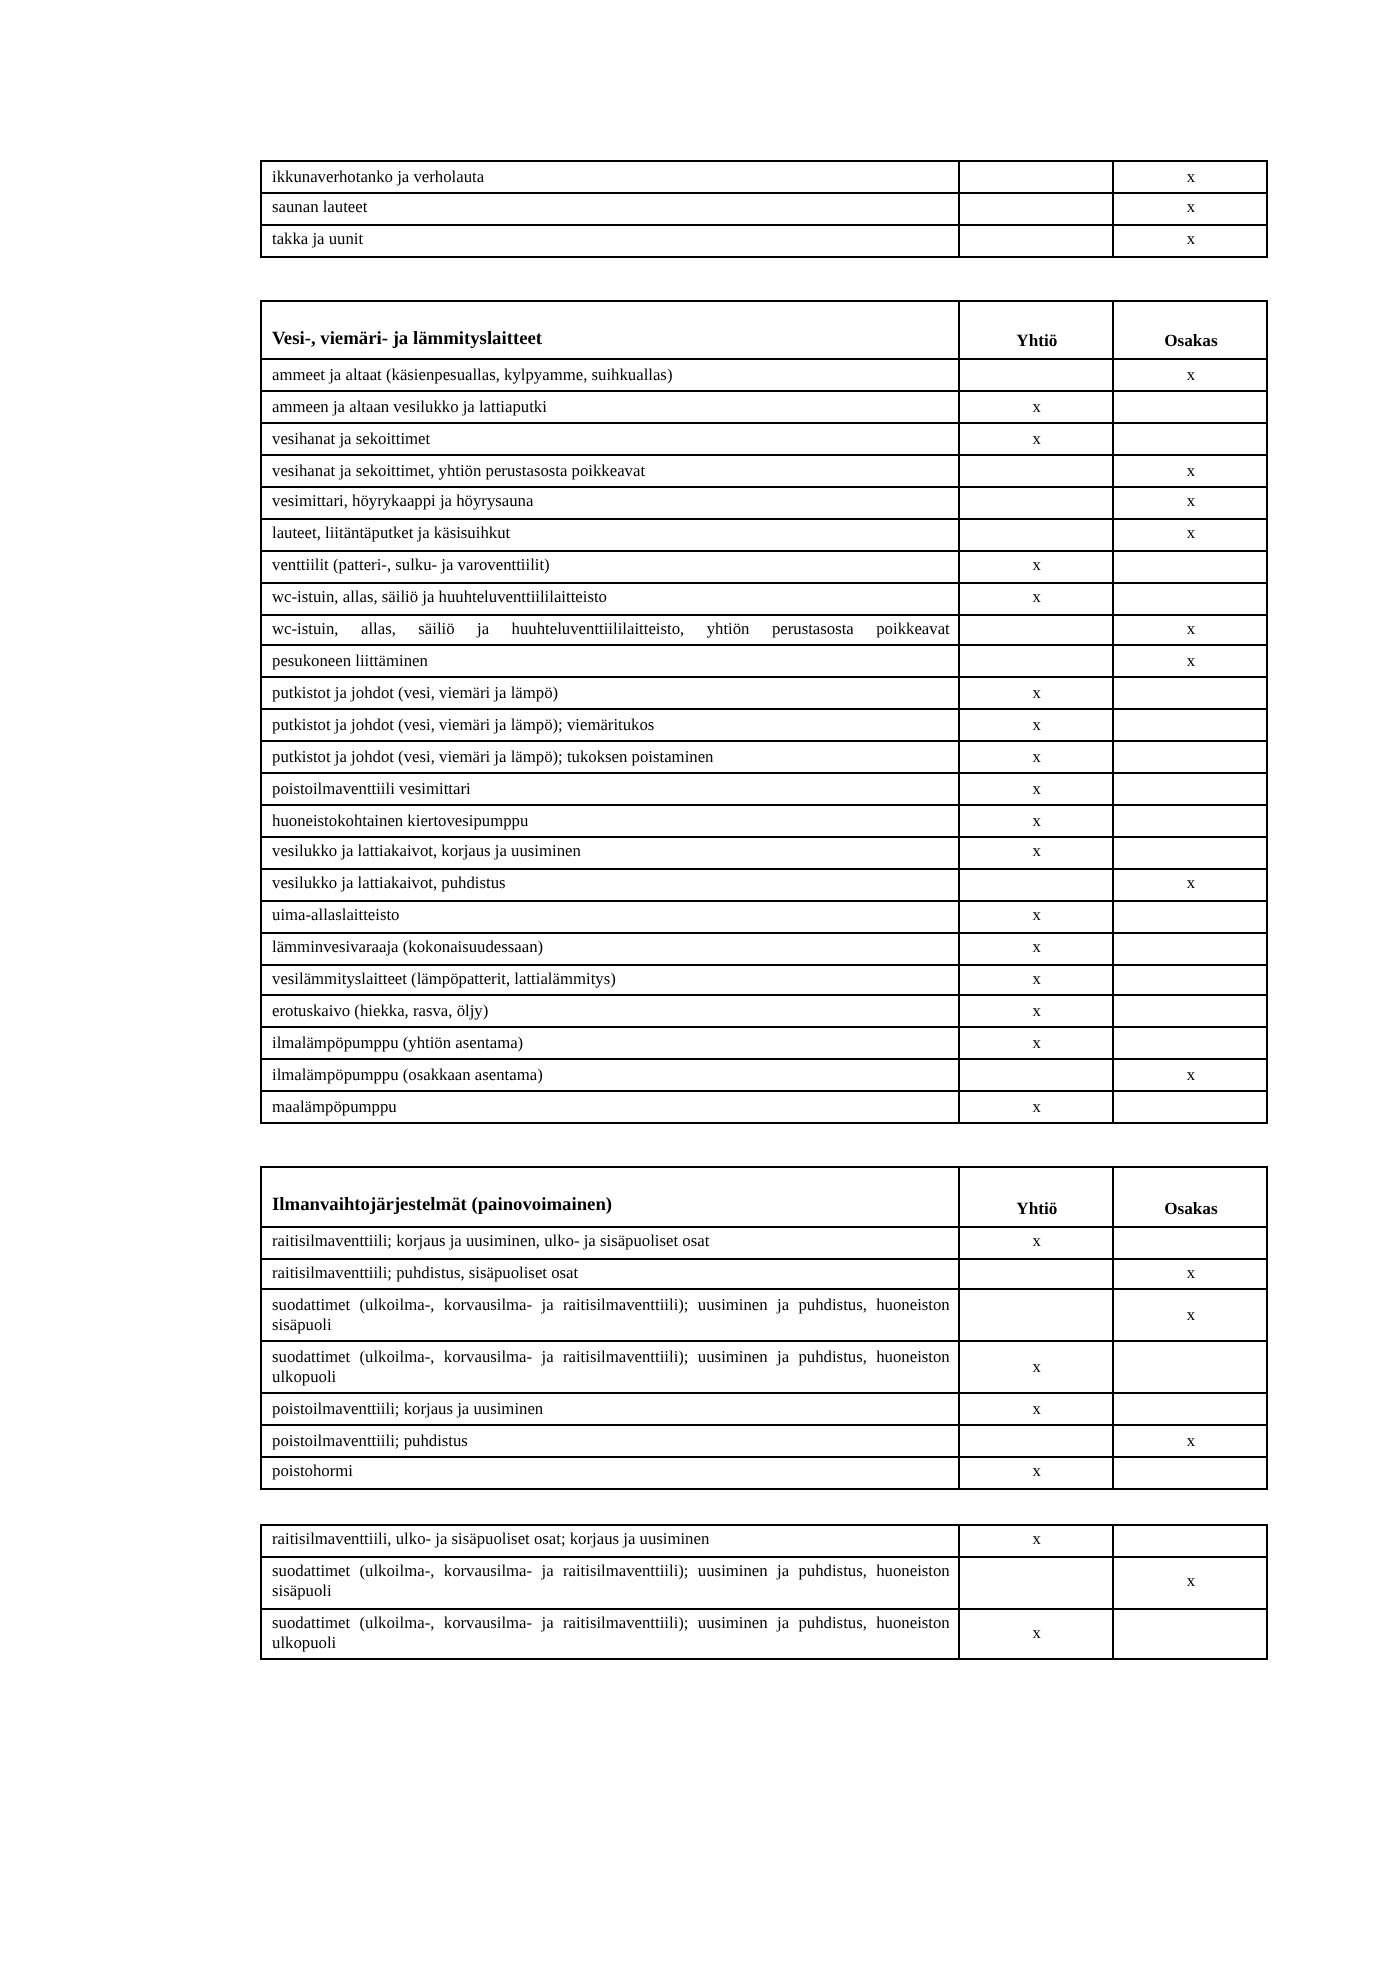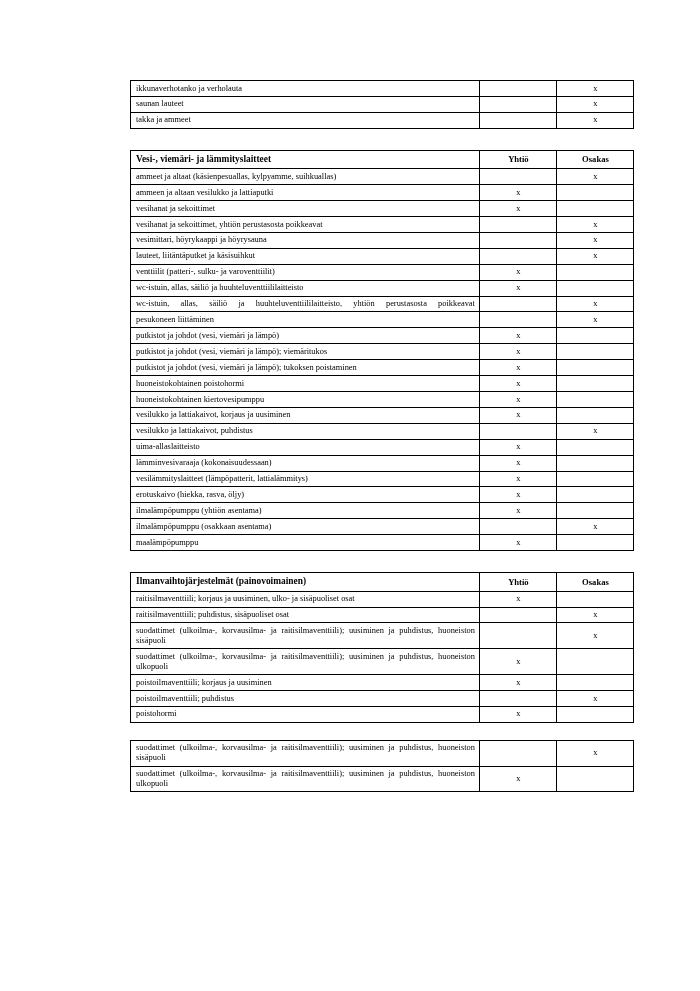--- a/index.html
+++ b/index.html
@@ -43,21 +43,21 @@
     text-align: left;
     text-align-last: left;
   }
   td.c-yhtio, td.c-osakas {
     width: 62px;
     text-align: center;
   }
   tr.header-row td {
     font-weight: bold;
     font-size: 9.4px;
-    padding-top: 3px;
+    padding-top: 14px;
     padding-bottom: 3.5px;
   }
   tr.header-row td.c-yhtio, tr.header-row td.c-osakas {
     font-size: 8.6px;
     font-weight: bold;
   }
   .block-gap-sm { height: 17px; }
   .block-gap-lg { height: 21px; }
   .thick-wrap {
     border: 1.4px solid #000000;
@@ -82,21 +82,21 @@
         <td class="c-label nojust">ikkunaverhotanko ja verholauta</td>
         <td class="c-yhtio"></td>
         <td class="c-osakas">x</td>
       </tr>
       <tr>
         <td class="c-label nojust">saunan lauteet</td>
         <td class="c-yhtio"></td>
         <td class="c-osakas">x</td>
       </tr>
       <tr>
-        <td class="c-label nojust">takka ja ammeet</td>
+        <td class="c-label nojust">takka ja uunit</td>
         <td class="c-yhtio"></td>
         <td class="c-osakas">x</td>
       </tr>
     </tbody>
   </table>
 
   <div class="block-gap-lg"></div>
 
   <div class="thick-wrap">
     <table class="doc-table">
@@ -165,21 +165,21 @@
           <td class="c-label nojust">putkistot ja johdot (vesi, viemäri ja lämpö); viemäritukos</td>
           <td class="c-yhtio">x</td>
           <td class="c-osakas"></td>
         </tr>
         <tr>
           <td class="c-label nojust">putkistot ja johdot (vesi, viemäri ja lämpö); tukoksen poistaminen</td>
           <td class="c-yhtio">x</td>
           <td class="c-osakas"></td>
         </tr>
         <tr>
-          <td class="c-label nojust">huoneistokohtainen poistohormi</td>
+          <td class="c-label nojust">poistoilmaventtiili vesimittari</td>
           <td class="c-yhtio">x</td>
           <td class="c-osakas"></td>
         </tr>
         <tr>
           <td class="c-label nojust">huoneistokohtainen kiertovesipumppu</td>
           <td class="c-yhtio">x</td>
           <td class="c-osakas"></td>
         </tr>
         <tr>
           <td class="c-label nojust">vesilukko ja lattiakaivot, korjaus ja uusiminen</td>
@@ -278,20 +278,25 @@
       </tbody>
     </table>
   </div>
 
   <div class="block-gap-sm"></div>
 
   <div class="thick-wrap">
     <table class="doc-table">
       <tbody>
         <tr>
+          <td class="c-label nojust">raitisilmaventtiili, ulko- ja sisäpuoliset osat; korjaus ja uusiminen</td>
+          <td class="c-yhtio">x</td>
+          <td class="c-osakas"></td>
+        </tr>
+        <tr>
           <td class="c-label">suodattimet (ulkoilma-, korvausilma- ja raitisilmaventtiili); uusiminen ja puhdistus, huoneiston sisäpuoli</td>
           <td class="c-yhtio"></td>
           <td class="c-osakas">x</td>
         </tr>
         <tr>
           <td class="c-label">suodattimet (ulkoilma-, korvausilma- ja raitisilmaventtiili); uusiminen ja puhdistus, huoneiston ulkopuoli</td>
           <td class="c-yhtio">x</td>
           <td class="c-osakas"></td>
         </tr>
       </tbody>

